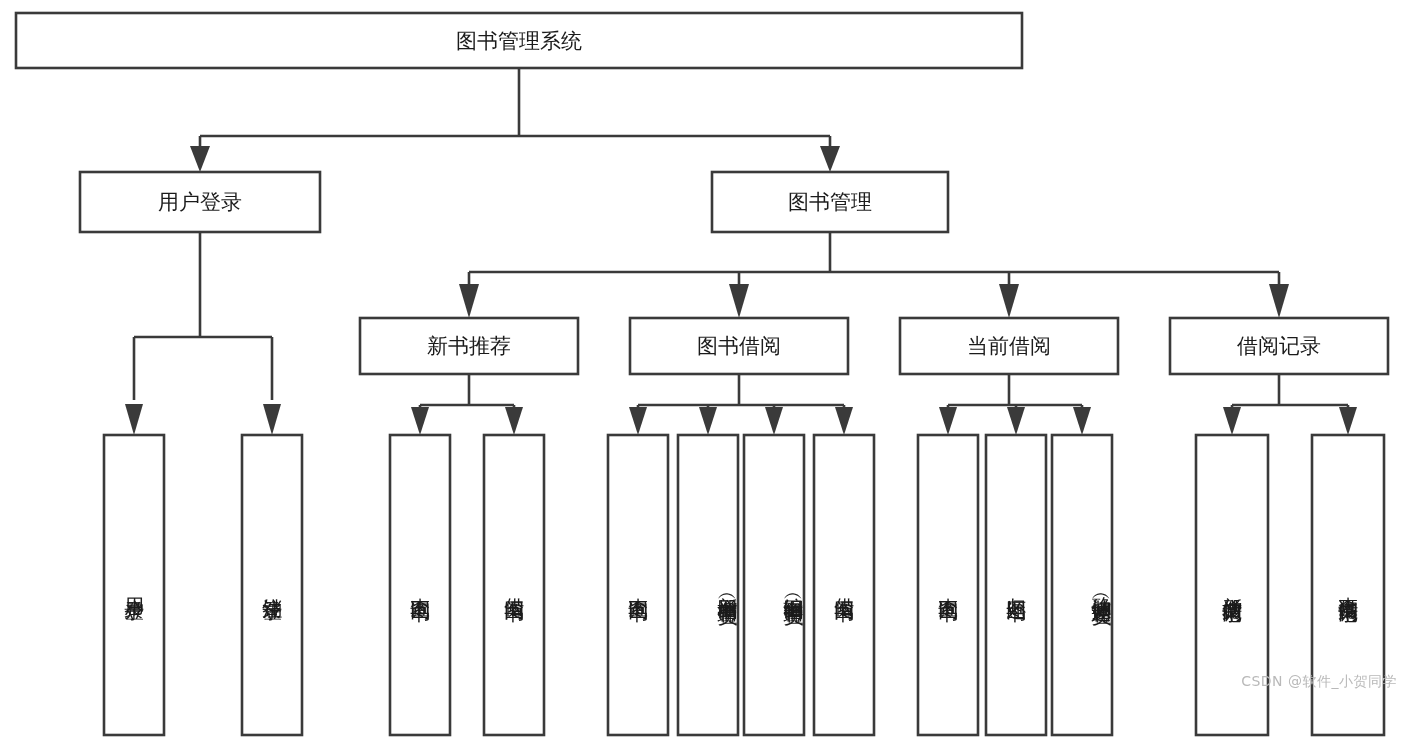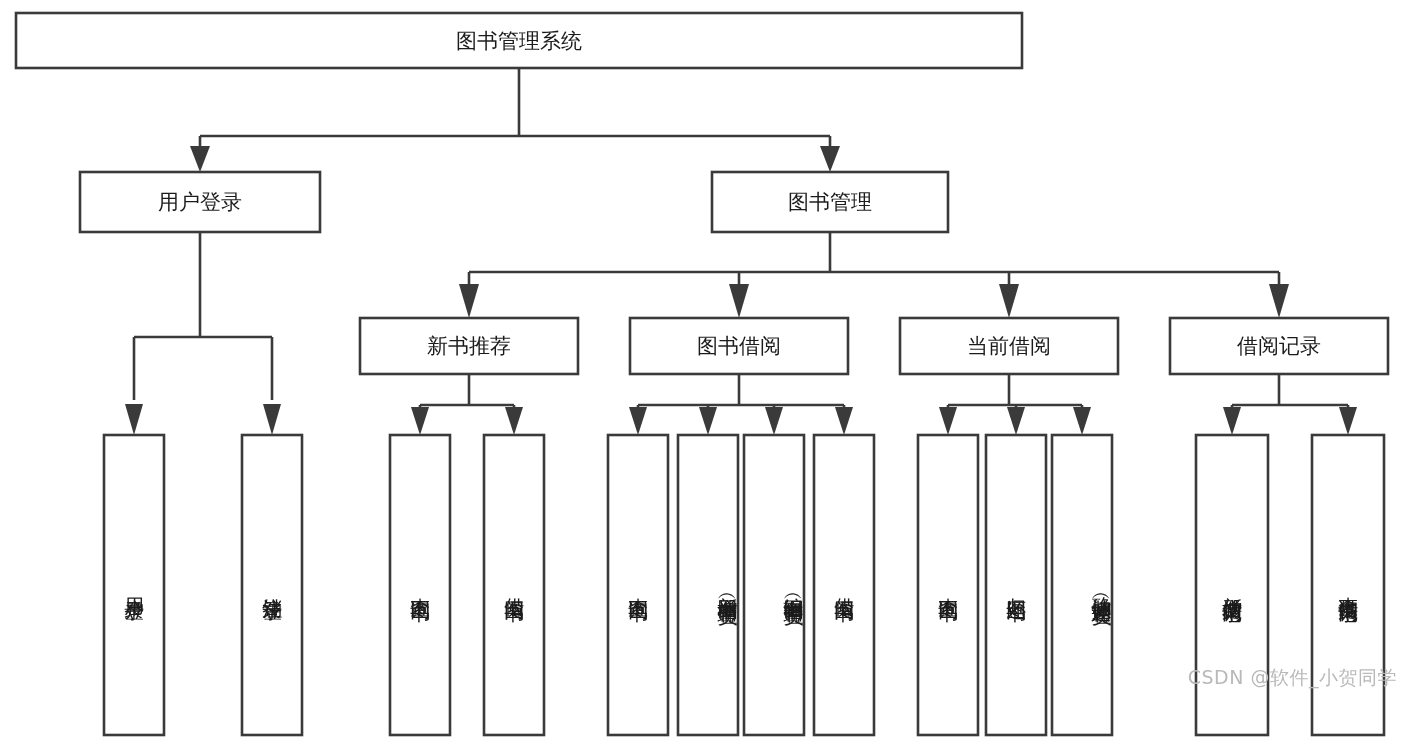--- a/index.html
+++ b/index.html
@@ -68,21 +68,21 @@
     display: flex;
     align-items: center;
     justify-content: center;
     pointer-events: none;
   }
   .watermark {
     position: absolute;
     right: 8px;
     bottom: 6px;
     font-family: "DejaVu Sans", "Liberation Sans", sans-serif;
-    font-size: 19px;
+    font-size: 14px;
     color: #b9b9b9;
     letter-spacing: 0.5px;
     white-space: nowrap;
   }
 </style>
 </head>
 <body>
 
 <div id="diagram-root">
 

